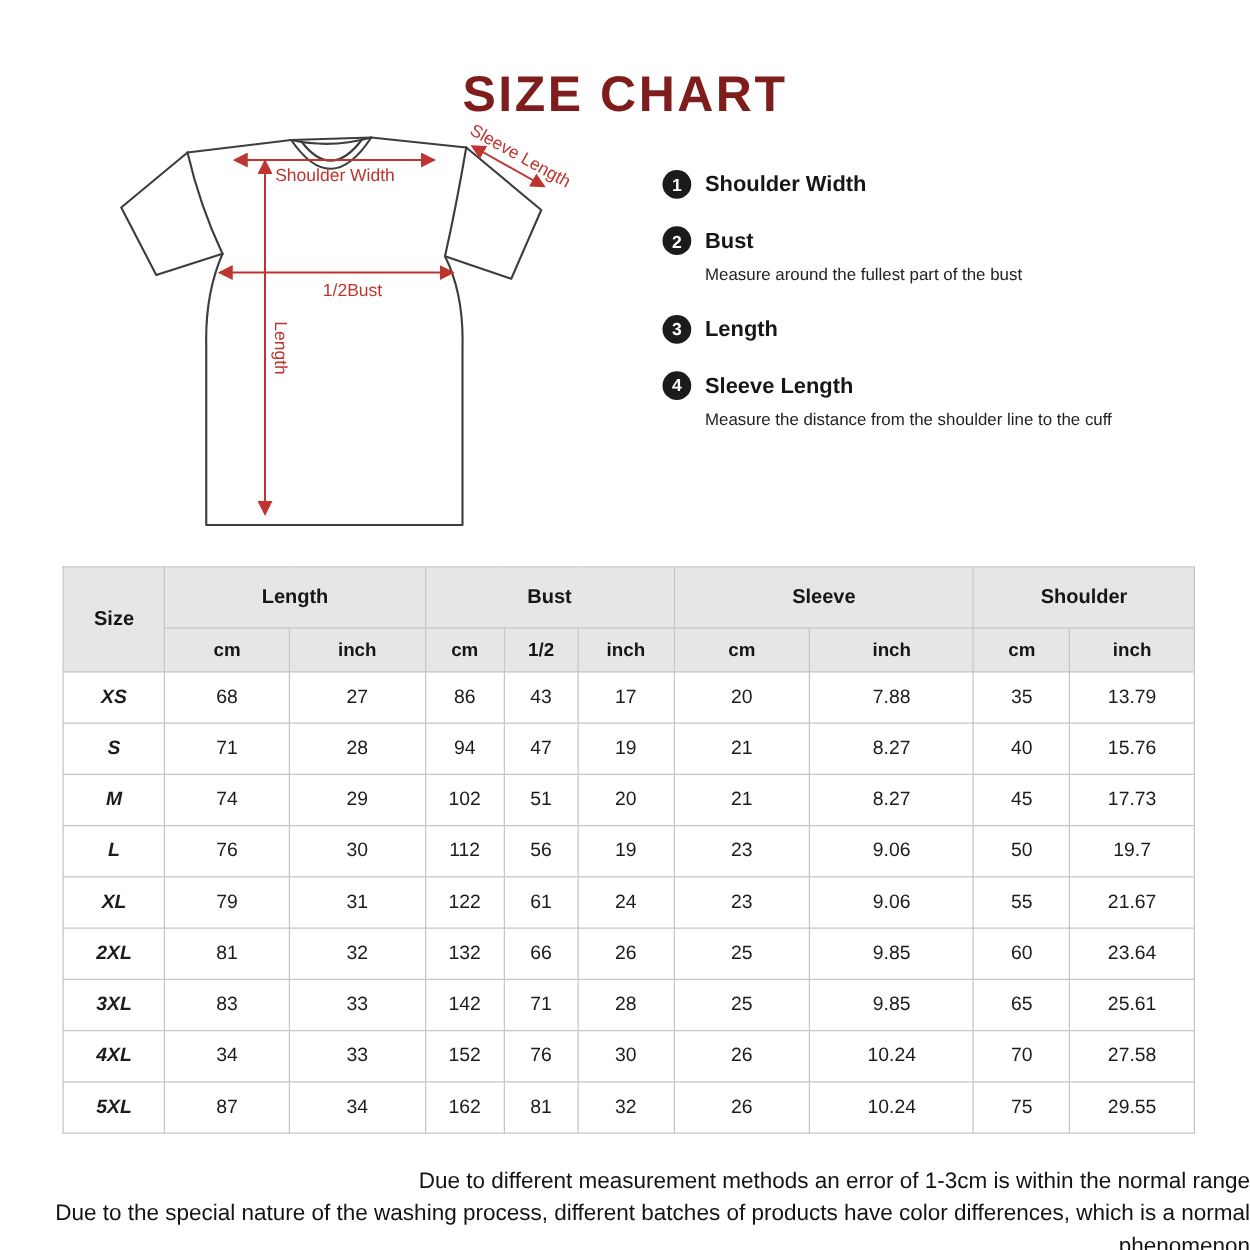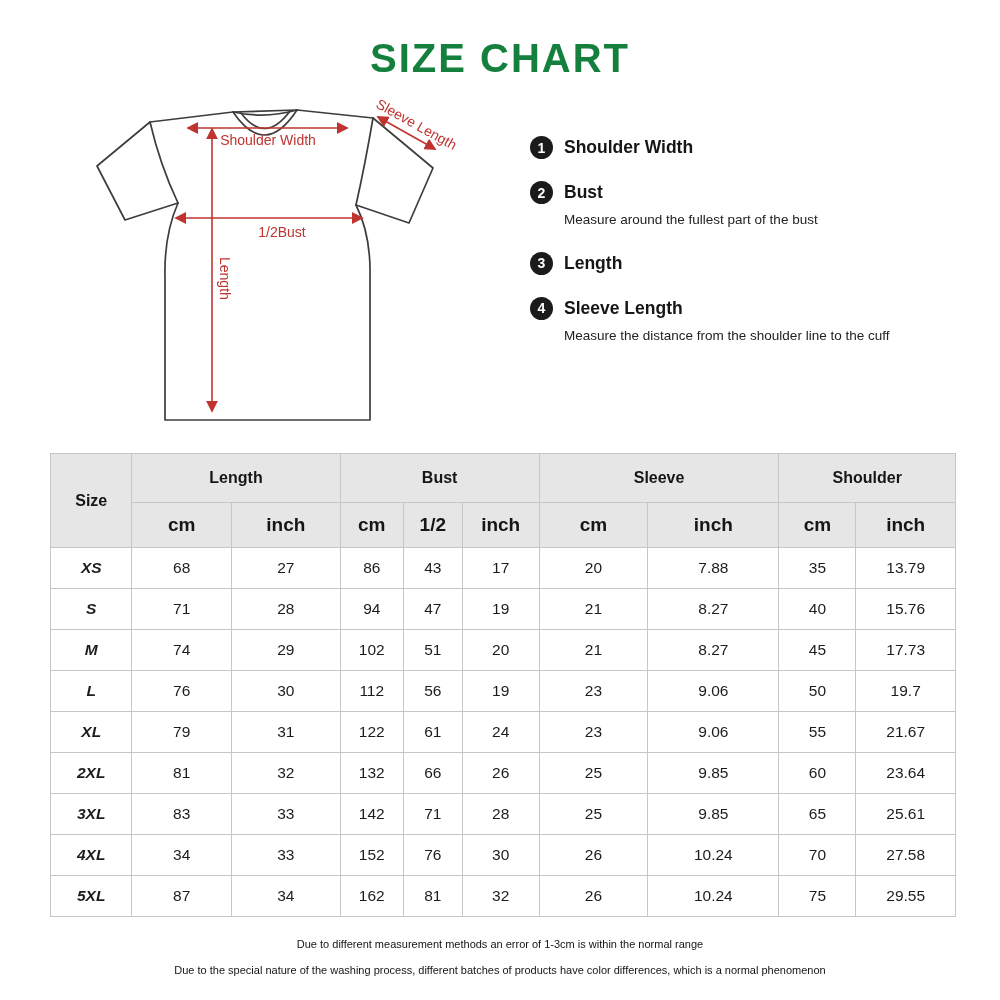--- a/index.html
+++ b/index.html
@@ -1,22 +1,22 @@
 <!DOCTYPE html>
 <html style="--accent: #bf3430;"><head>
 <meta charset="utf-8">
 <style>
   :root { --accent:#bf3430; --ink:#1b1b1b; --grid:#c6c6c6; --headbg:#e6e6e6; }
   * { margin:0; padding:0; box-sizing:border-box; }
   html,body { width:1000px; height:1000px; background:#fff;
               font-family:"Liberation Sans", sans-serif; color:var(--ink); }
   .page { position:relative; width:1000px; height:1000px; overflow:hidden; background:#fff; }
 
-  .title { position:absolute; top:36px; left:0; width:1000px; text-align:center;
-           font-size:40px; font-weight:bold; letter-spacing:2px; color:#15803d; }
+  .title { position:absolute; top:54px; left:0; width:1000px; text-align:center;
+           font-size:40px; font-weight:bold; letter-spacing:2px; color:#7f1d1d; }
 
   
   .diagram { position:absolute; left:80px; top:85px; width:430px; height:360px; }
   .diagram svg { display:block; }
   .shirt-line { fill:none; stroke:#3f3c3c; stroke-width:1.7; stroke-linejoin:round; stroke-linecap:round; }
   .meas-line { fill:none; stroke:var(--accent); stroke-width:1.6; }
   .meas-text { fill:var(--accent); font-size:14px; font-family:"Liberation Sans",sans-serif; }
 
   
   .legend { position:absolute; left:530px; top:136px; width:445px; }
@@ -29,27 +29,27 @@
   .legend-desc { margin:7px 0 0 34px; font-size:13.5px; line-height:1.4; color:#222;
                  white-space:pre-line; }
 
   
   .size-table { position:absolute; left:50px; top:453px; width:906px;
                 border-collapse:collapse; table-layout:fixed; }
   .size-table th, .size-table td { border:1px solid var(--grid); text-align:center;
                 vertical-align:middle; padding:0; }
   .size-table thead th { background:var(--headbg); color:#161616; }
   .row-group th { height:49px; font-size:16px; font-weight:bold; }
-  .row-sub th { height:45px; font-size:19px; font-weight:bold; }
+  .row-sub th { height:35px; font-size:15px; font-weight:bold; }
   .size-table tbody td { height:41px; font-size:15.5px; background:#fff; color:#1c1c1c; }
   .size-table tbody td.size-cell { font-weight:bold;font-style:italic; }
 
   
   .footnotes { position:absolute; left:0; top:931px; width:1000px; text-align:center; }
-  .footnote { font-size:11px; color:#141414; line-height:26px; }
+  .footnote { font-size:18px; color:#141414; line-height:26px;text-align:right; }
 </style>
 </head>
 <body>
 
 <div class="page">
 
   <div class="title">SIZE CHART</div>
 
   <div class="diagram">
     <svg width="430" height="360" viewBox="0 0 430 360">

